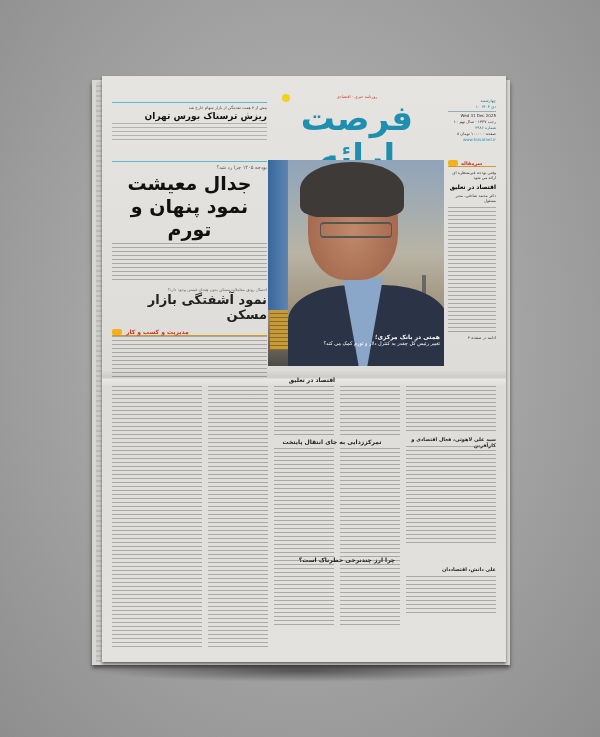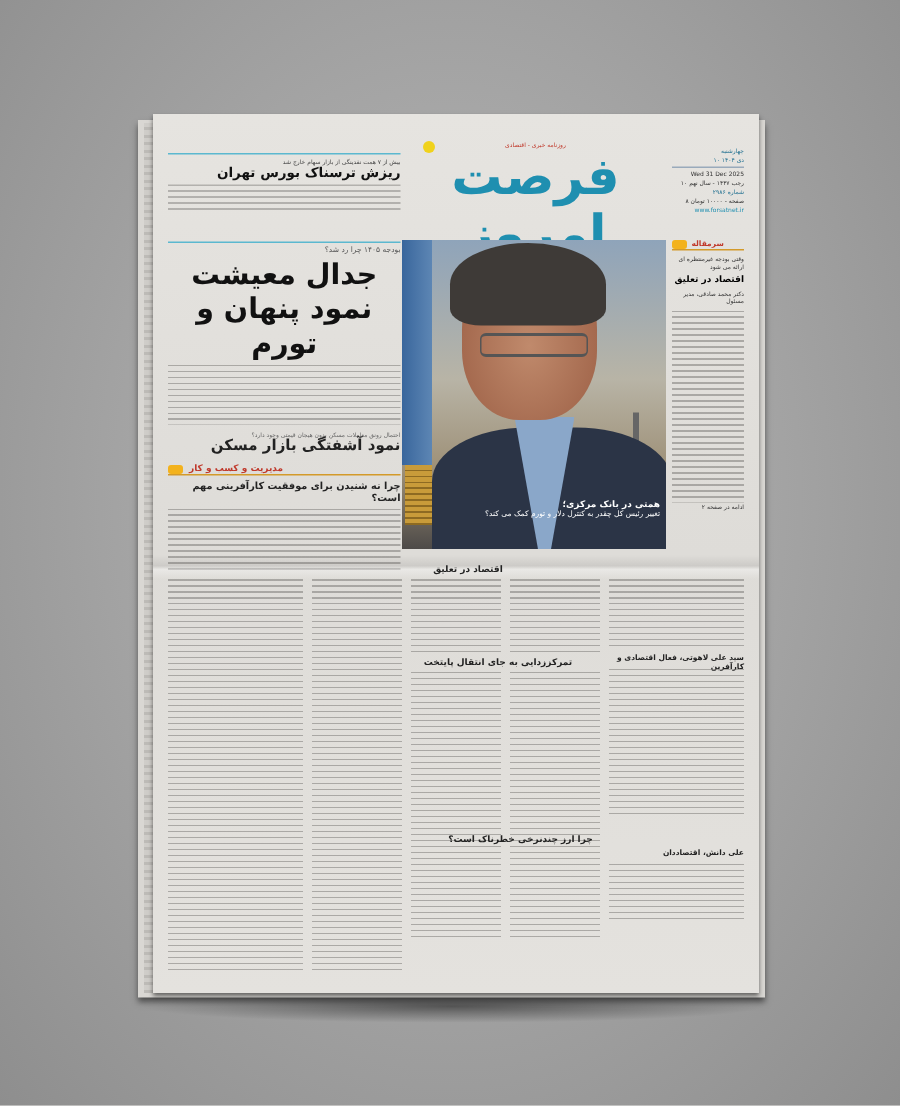--- a/index.html
+++ b/index.html
@@ -33,21 +33,21 @@
   .date-box div{font-size:4px;line-height:6px;}
   .date-box .sep{border-top:1px solid #9ab;margin:1px 0;}
   .date-box .en{color:#333;}
   .url{color:#1f8fb0;font-size:4px;}
   
   .lead{position:absolute;left:10px;top:88px;width:155px;}
   .lead .kick{font-size:5px;color:#555;text-align:right;}
   .lead h1{margin:2px 0;font-size:19px;line-height:23px;text-align:center;color:#111;font-weight:bold;}
   .body-lines{background:repeating-linear-gradient(180deg,#7d7b78 0 1px,transparent 1px 4px);opacity:0.55;}
   .subteaser{text-align:right;font-size:4px;color:#666;margin-top:4px;}
-  .subteaser-title{text-align:right;font-size:10px;font-weight:bold;color:#222;}
+  .subteaser-title{text-align:right;font-size:13px;font-weight:bold;color:#222;}
   .section-head{display:flex;justify-content:flex-end;align-items:center;gap:4px;border-bottom:1px solid #d39a2a;margin-top:6px;}
   .section-head span{font-size:6px;color:#c0392b;font-weight:bold;}
   .sec-icon{width:10px;height:6px;border-radius:2px;background:#f3b21c;}
   .box-q{text-align:right;font-size:6.5px;font-weight:bold;color:#222;margin:3px 0;}
   
   .photo{position:absolute;left:166px;top:84px;width:176px;height:206px;overflow:hidden;
     background:linear-gradient(180deg,#8fa4ba 0%,#b8b4a6 45%,#9d8f76 75%,#4d4a48 100%);}
   .tower{position:absolute;left:0;top:0;width:20px;height:150px;background:linear-gradient(90deg,#39669c,#5d86b4);}
   .tower2{position:absolute;right:18px;top:115px;width:4px;height:50px;background:#666;}
   .head{position:absolute;left:40px;top:10px;width:90px;height:110px;border-radius:45% 45% 42% 42%;background:radial-gradient(ellipse at 50% 55%,#c08a6c 0%,#a56a4f 70%,#7b4a38 100%);}
@@ -81,21 +81,21 @@
   <div class="masthead" style="direction:ltr;">
     <div class="teaser-top">
       <div class="kicker">بیش از ۷ همت نقدینگی از بازار سهام خارج شد</div>
       <div class="teaser-title">ریزش ترسناک بورس تهران</div>
       <div class="lines"></div>
     </div>
 
     <div class="logo-wrap">
       <div class="logo-dot"></div>
       <div class="logo-tag">روزنامه خبری - اقتصادی</div>
-      <div class="logo">فرصت امروز</div>
+      <div class="logo">فرصت ارائه</div>
       <div class="logo-sub">برای کسب و کار آفرینی</div>
     </div>
 
     <div class="date-box">
       <div>چهارشنبه</div>
       <div>۱۰ دی ۱۴۰۴</div>
       <div class="sep"></div>
       <div class="en">Wed 31 Dec 2025</div>
       <div class="en">۱۰ رجب ۱۴۴۷ - سال نهم</div>
       <div>شماره ۲۹۸۶</div>
@@ -111,21 +111,20 @@
       <div>نمود پنهان و تورم</div>
     </h1>
     <div class="body-lines" style="height:40px;"></div>
     <div class="subteaser">احتمال رونق معاملات مسکن بدون هیجان قیمتی وجود دارد؟</div>
     <div class="subteaser-title">نمود آشفتگی بازار مسکن</div>
 
     <div class="section-head">
       <span>مدیریت و کسب و کار</span>
       <div class="sec-icon"></div>
     </div>
-    <div class="box-q">چرا نه شنیدن برای موفقیت کارآفرینی مهم است؟</div>
     <div class="body-lines" style="height:42px;"></div>
   </div>
 
   <div class="photo">
     <div class="tower"></div>
     <div class="tower2"></div>
     <div class="coins"></div>
     <div class="suit"></div>
     <div class="shirt"></div>
     <div class="head"></div>

